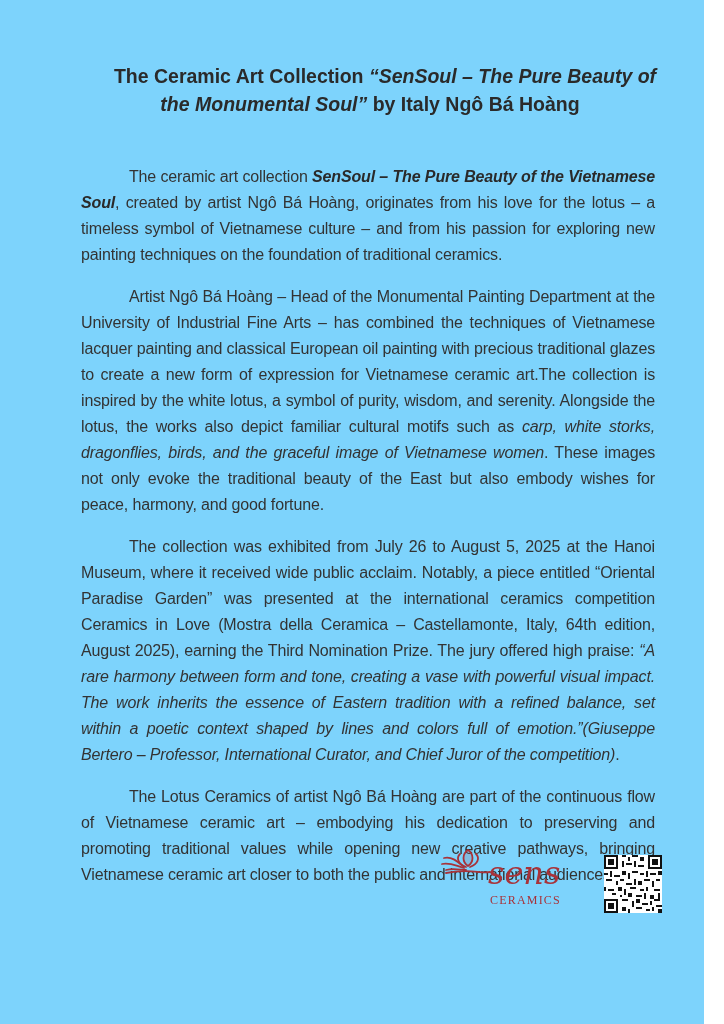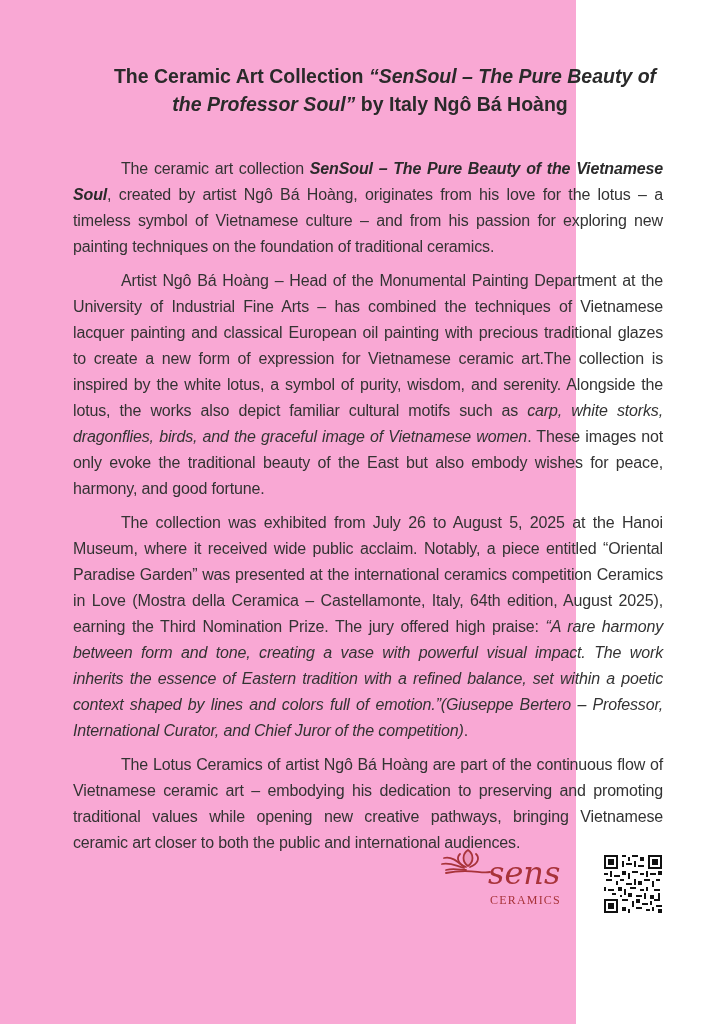--- a/index.html
+++ b/index.html
@@ -1,45 +1,45 @@
 <!DOCTYPE html>
 <html><head>
 <meta charset="utf-8">
 <style>
   html, body { margin: 0; padding: 0; background: #ffffff; }
   body { width: 724px; height: 1024px; position: relative; overflow: hidden; }
-  .page { position: absolute; left: 0; top: 0; width: 576px; height: 1024px; background: #f9a8d4; }
+  .page { position: absolute; left: 0; top: 0; width: 704px; height: 1024px; background: #7dd3fc; }
   .title {
     position: absolute; left: 100px; top: 62px; width: 580px;
     font-family: "Liberation Sans", sans-serif; font-weight: bold;
     font-size: 19.5px; line-height: 28px; color: #2a2a2a; text-align: center;
   }
   .title .l1 { display: block; padding-right: 10px; }
   .title .l2 { display: block; padding-right: 40px; }
   .title i { font-style: italic; }
   .body {
     position: absolute; left: 65px; top: 148px; width: 606px;
     font-family: "Liberation Sans", sans-serif; font-size: 16px;
     line-height: 26px; color: #333333; text-align: justify;
     letter-spacing: -0.15px;
   }
-  .body p { margin: 8px; text-indent: 48px; }
+  .body p { margin: 16px; text-indent: 48px; }
   .body b { font-weight: bold; font-style: italic; color: #2a2a2a; }
   .body em { font-style: italic; }
   .logo { position: absolute; left: 440px; top: 844px; width: 140px; height: 70px; }
   .qr { position: absolute; left: 604px; top: 855px; width: 58px; height: 58px; }
 </style>
 </head>
 <body>
 
 <div class="page">
 
   <div class="title">
     <span class="l1"><span>The Ceramic Art Collection </span><i>“SenSoul – The Pure Beauty of</i></span>
-    <span class="l2"><i>the Professor Soul”</i><span> by Italy Ngô Bá Hoàng</span></span>
+    <span class="l2"><i>the Monumental Soul”</i><span> by Italy Ngô Bá Hoàng</span></span>
   </div>
 
   <div class="body">
     <p><span>The ceramic art collection </span><b>SenSoul – The Pure Beauty of the Vietnamese Soul</b><span>, created by artist Ngô Bá Hoàng, originates from his love for the lotus – a timeless symbol of Vietnamese culture – and from his passion for exploring new painting techniques on the foundation of traditional ceramics.</span></p>
     <p><span>Artist Ngô Bá Hoàng – Head of the Monumental Painting Department at the University of Industrial Fine Arts – has combined the techniques of Vietnamese lacquer painting and classical European oil painting with precious traditional glazes to create a new form of expression for Vietnamese ceramic art.The collection is inspired by the white lotus, a symbol of purity, wisdom, and serenity. Alongside the lotus, the works also depict familiar cultural motifs such as </span><em>carp, white storks, dragonflies, birds, and the graceful image of Vietnamese women</em><span>. These images not only evoke the traditional beauty of the East but also embody wishes for peace, harmony, and good fortune.</span></p>
     <p><span>The collection was exhibited from July 26 to August 5, 2025 at the Hanoi Museum, where it received wide public acclaim. Notably, a piece entitled “Oriental Paradise Garden” was presented at the international ceramics competition Ceramics in Love (Mostra della Ceramica – Castellamonte, Italy, 64th edition, August 2025), earning the Third Nomination Prize. The jury offered high praise: </span><em>“A rare harmony between form and tone, creating a vase with powerful visual impact. The work inherits the essence of Eastern tradition with a refined balance, set within a poetic context shaped by lines and colors full of emotion.”(Giuseppe Bertero – Professor, International Curator, and Chief Juror of the competition)</em><span>.</span></p>
     <p><span>The Lotus Ceramics of artist Ngô Bá Hoàng are part of the continuous flow of Vietnamese ceramic art – embodying his dedication to preserving and promoting traditional values while opening new creative pathways, bringing Vietnamese ceramic art closer to both the public and international audiences.</span></p>
   </div>
 
   <div class="logo">

